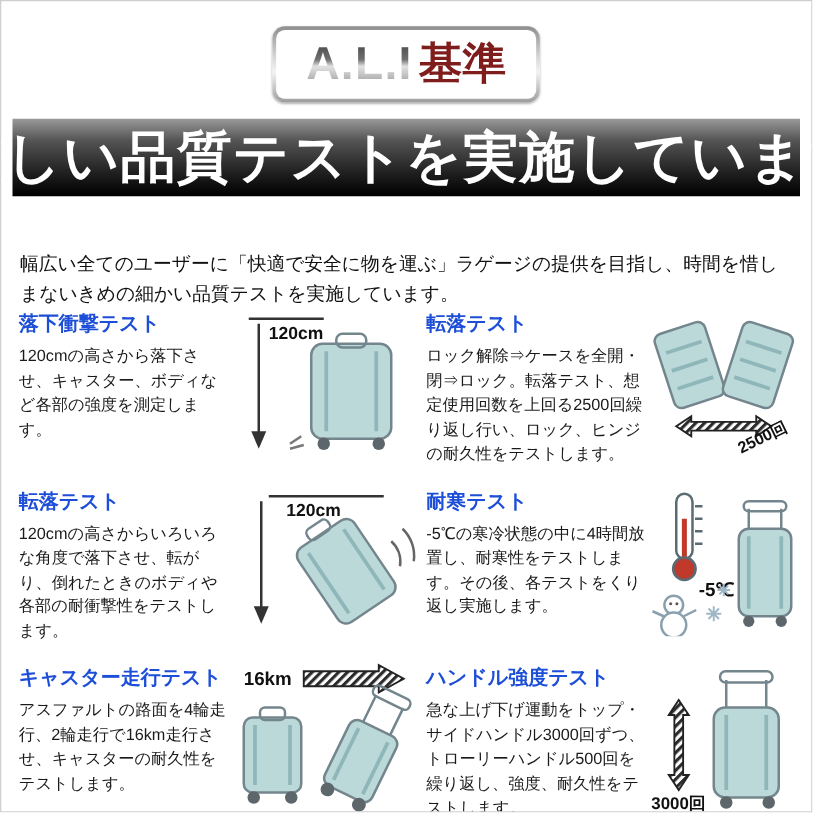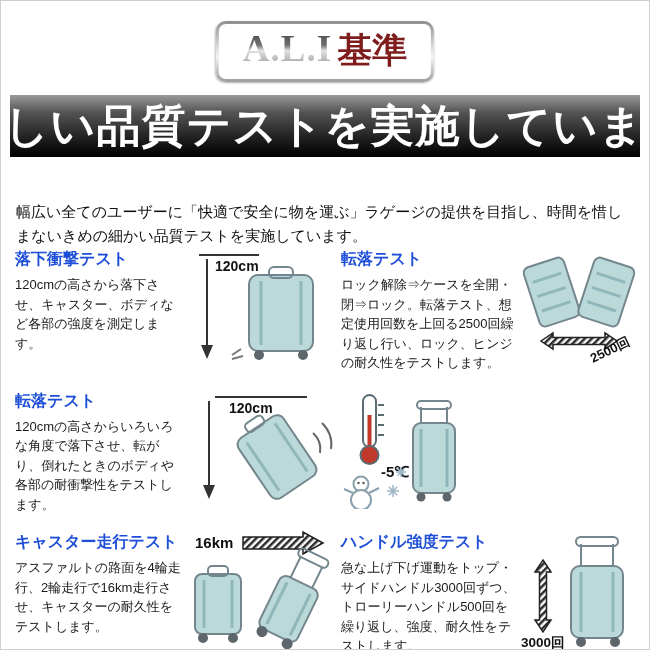--- a/index.html
+++ b/index.html
@@ -11,21 +11,21 @@
 
   
   .logo-wrap {
     position:absolute; top:20px; left:50%; transform:translateX(-50%);
     padding:3px; border-radius:10px;
     background:linear-gradient(180deg,#8e8e8e,#d6d6d6 40%,#f3f3f3 60%,#9c9c9c);
     box-shadow:0 1px 2px rgba(0,0,0,.3);
   }
   .logo-inner {
     background:#fff; border-radius:7px; padding:3px 24px 5px;
-    display:flex; align-items:flex-start; gap:5px;font-family:Liberation Serif, serif;
+    display:flex; align-items:center; gap:5px;
   }
   .logo-brand {
     font-size:37px; font-weight:bold; letter-spacing:1px; color:#6e6e6e;
   }
   @supports (-webkit-background-clip:text) {
     .logo-brand {
       background:linear-gradient(180deg,#3c3c3c 0%,#707070 42%,#e2e2e2 55%,#8a8a8a 100%);
       -webkit-background-clip:text; background-clip:text; color:transparent;
     }
   }
@@ -156,20 +156,24 @@
             <line class="ridge" x1="-17" y1="-29" x2="-17" y2="29"></line>
             <line class="ridge" x1="17" y1="-29" x2="17" y2="29"></line>
             <rect class="frame" x="-10" y="-45" width="20" height="10" rx="4"></rect>
           </g>
           <path d="M128,44 a22,22 0 0 1 7,20 M137,34 a30,30 0 0 1 9,26" fill="none" stroke="#666" stroke-width="2"></path>
         </svg>
       </div>
     </div>
 
     <div class="cell cell-r">
+      <div class="txt">
+        <h3 class="t-title">耐寒テスト</h3>
+        <p class="t-desc">-5℃の寒冷状態の中に4時間放置し、耐寒性をテストします。その後、各テストをくり返し実施します。</p>
+      </div>
       <div class="fig">
         <svg viewBox="0 0 120 120" width="120" height="120">
           <rect x="22" y="6" width="13" height="52" rx="6.5" fill="#fff" stroke="#5b6b74" stroke-width="2"></rect>
           <rect x="26.5" y="26" width="4" height="32" fill="#c0392b"></rect>
           <circle cx="28.5" cy="66" r="9" fill="#c0392b" stroke="#5b6b74" stroke-width="2"></circle>
           <path d="M37,16 h6 M37,26 h6 M37,36 h6 M37,46 h6" stroke="#5b6b74" stroke-width="2"></path>
           <text x="40" y="88" font-size="15">-5℃</text>
           <circle cx="20" cy="95" r="7.5" fill="#fff" stroke="#8aa0ad" stroke-width="2"></circle>
           <circle cx="20" cy="111" r="10" fill="#fff" stroke="#8aa0ad" stroke-width="2"></circle>
           <circle cx="17.5" cy="94" r="1.2" fill="#555"></circle>

